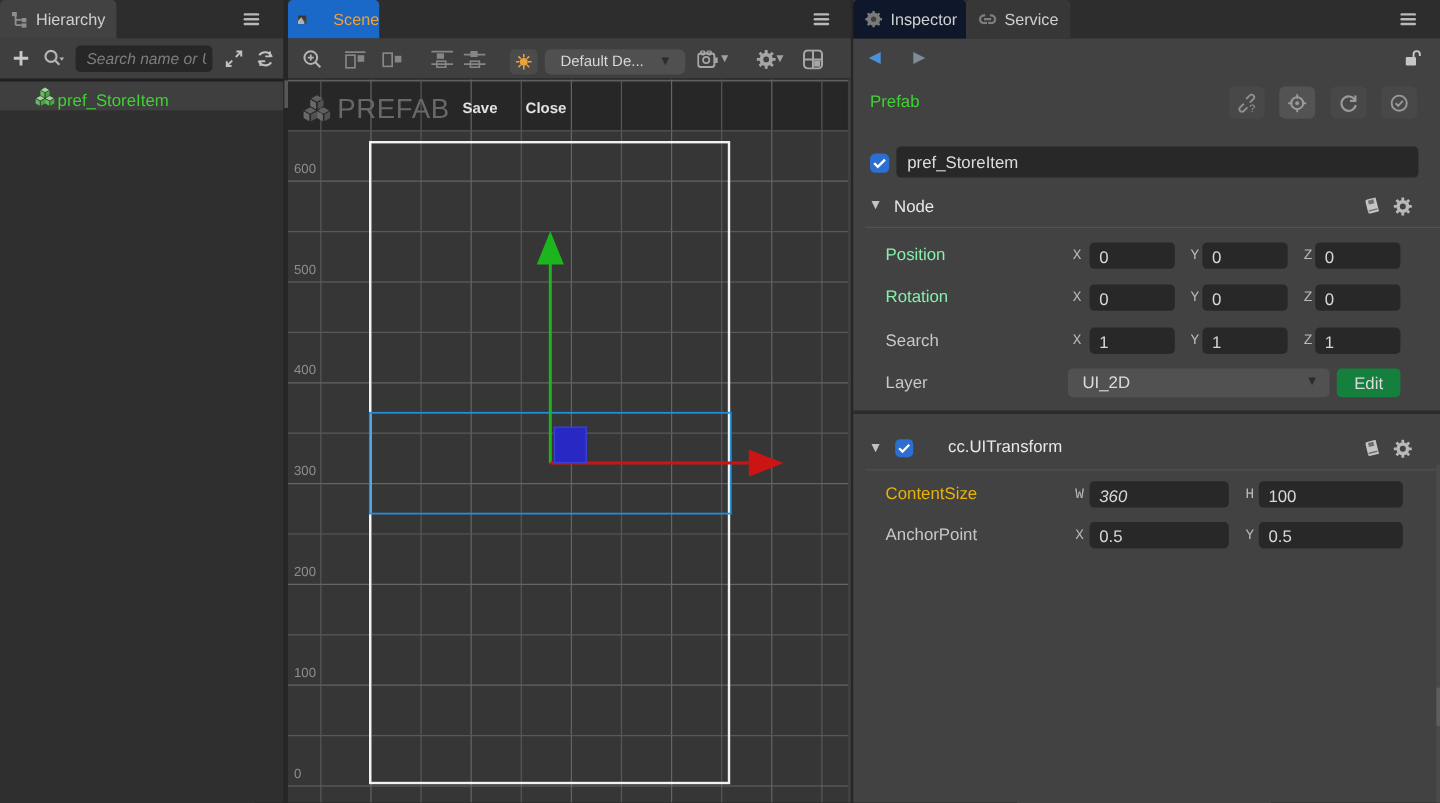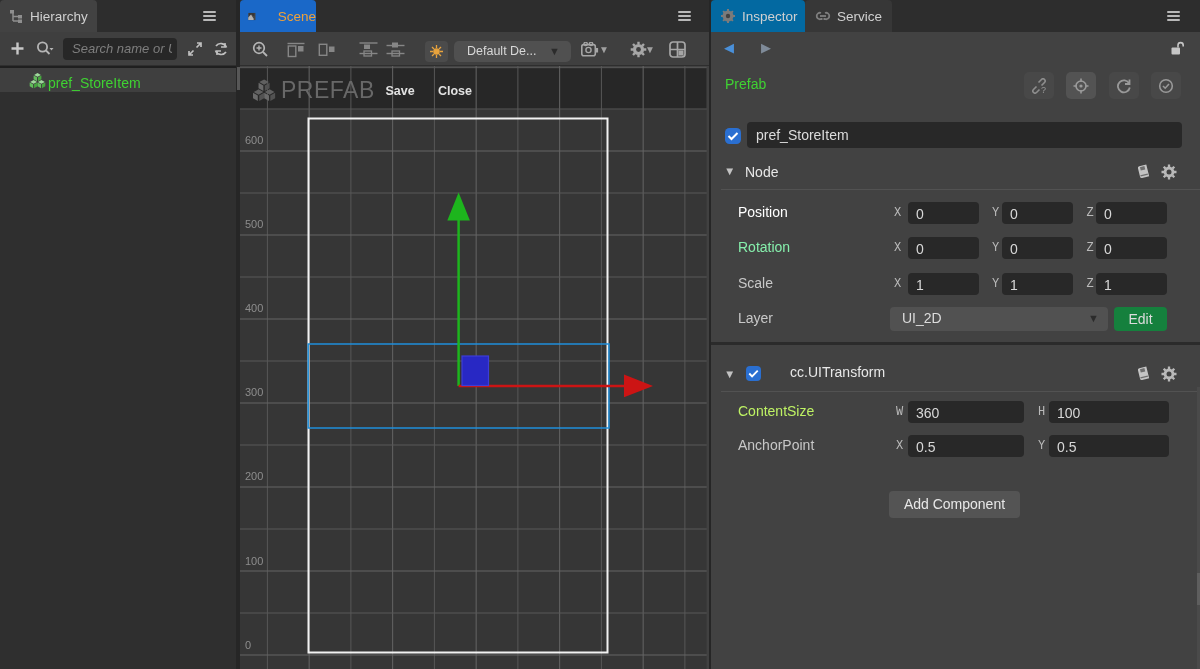--- a/index.html
+++ b/index.html
@@ -232,21 +232,21 @@
             <polygon points="413,319.9 384,308.6 384,331.2" fill="#cc1414"></polygon>
             <rect x="222" y="290" width="26.5" height="29.5" fill="#2828c4" stroke="#3d3dd8" stroke-width="1.2"></rect>
             <rect x="466.6" y="0" width="2.4" height="603" fill="#414141"></rect>
           </g>
     </svg>
   </div>
 </div>
 
 <div class="panel" id="insp" style="left:711px; width:489px; background:#424242;">
   <div class="tabbar">
-    <div class="tab" style="left:0; width:94px; background:#0369a1; border-radius:4px 4px 0 0;">
+    <div class="tab" style="left:0; width:94px; background:#0f172a; border-radius:4px 4px 0 0;">
       <svg style="margin-left:10px;" width="14" height="14" viewBox="0 0 14 14">
         <circle cx="7" cy="7" r="5.5" fill="#7b7b7b"></circle>
         <circle cx="7" cy="7" r="2.2" fill="#424242"></circle>
         <g stroke="#7b7b7b" stroke-width="2">
           <path d="M7 0 v2.5 M7 11.5 V14 M0 7 h2.5 M11.5 7 H14 M2.1 2.1 l1.8 1.8 M10.1 10.1 l1.8 1.8 M11.9 2.1 l-1.8 1.8 M3.9 10.1 l-1.8 1.8"></path>
         </g>
       </svg>
       <span style="margin-left:7px;">Inspector</span>
     </div>
     <div class="tab" style="left:94px; width:87px; background:#373737; border-radius:4px 4px 0 0;">
@@ -329,21 +329,21 @@
       <circle cx="8" cy="8" r="2.5" fill="#424242"></circle>
       <g stroke="#b9b9b9" stroke-width="2.3">
         <path d="M8 0.5 v2.5 M8 13 v2.5 M0.5 8 h2.5 M13 8 h2.5 M2.7 2.7 l1.7 1.7 M11.6 11.6 l1.7 1.7 M13.3 2.7 l-1.7 1.7 M4.4 11.6 l-1.7 1.7"></path>
       </g>
     </svg>
   </div>
   <div class="abs" style="left:10px; top:189px; width:479px; height:1px; background:#525252;"></div>
 
   <div id="props">
         <div class="abs" style="left:0; top:199px; width:489px; height:30px;">
-          <span class="abs" style="left:27px; top:5px; color:#ffffff; font-size:14px;">Position</span>
+          <span class="abs" style="left:27px; top:5px; color:#86efac; font-size:14px;">Position</span>
           <span class="abs" style="left:183px; top:7px; color:#bababa; font-size:12px; font-family:'Liberation Mono',monospace;">X</span>
           <div class="inp" style="left:197px; top:3px; width:71px; height:22px;">
             <span class="abs" style="left:8px; top:4px;">0</span>
           </div>
           <span class="abs" style="left:281px; top:7px; color:#bababa; font-size:12px; font-family:'Liberation Mono',monospace;">Y</span>
           <div class="inp" style="left:291px; top:3px; width:71px; height:22px;">
             <span class="abs" style="left:8px; top:4px;">0</span>
           </div>
           <span class="abs" style="left:375.5px; top:7px; color:#bababa; font-size:12px; font-family:'Liberation Mono',monospace;">Z</span>
           <div class="inp" style="left:385px; top:3px; width:71px; height:22px;">
@@ -359,21 +359,21 @@
           <span class="abs" style="left:281px; top:7px; color:#bababa; font-size:12px; font-family:'Liberation Mono',monospace;">Y</span>
           <div class="inp" style="left:291px; top:3px; width:71px; height:22px;">
             <span class="abs" style="left:8px; top:4px;">0</span>
           </div>
           <span class="abs" style="left:375.5px; top:7px; color:#bababa; font-size:12px; font-family:'Liberation Mono',monospace;">Z</span>
           <div class="inp" style="left:385px; top:3px; width:71px; height:22px;">
             <span class="abs" style="left:8px; top:4px;">0</span>
           </div>
         </div>
         <div class="abs" style="left:0; top:270px; width:489px; height:30px;">
-          <span class="abs" style="left:27px; top:5px; color:#c8c8c8; font-size:14px;">Scale</span>
+          <span class="abs" style="left:27px; top:5px; color:#c8c8c8; font-size:14px;">Search</span>
           <span class="abs" style="left:183px; top:7px; color:#bababa; font-size:12px; font-family:'Liberation Mono',monospace;">X</span>
           <div class="inp" style="left:197px; top:3px; width:71px; height:22px;">
             <span class="abs" style="left:8px; top:4px;">1</span>
           </div>
           <span class="abs" style="left:281px; top:7px; color:#bababa; font-size:12px; font-family:'Liberation Mono',monospace;">Y</span>
           <div class="inp" style="left:291px; top:3px; width:71px; height:22px;">
             <span class="abs" style="left:8px; top:4px;">1</span>
           </div>
           <span class="abs" style="left:375.5px; top:7px; color:#bababa; font-size:12px; font-family:'Liberation Mono',monospace;">Z</span>
           <div class="inp" style="left:385px; top:3px; width:71px; height:22px;">
@@ -411,44 +411,41 @@
       <circle cx="8" cy="8" r="5.4" fill="#b9b9b9"></circle>
       <circle cx="8" cy="8" r="2.5" fill="#424242"></circle>
       <g stroke="#b9b9b9" stroke-width="2.3">
         <path d="M8 0.5 v2.5 M8 13 v2.5 M0.5 8 h2.5 M13 8 h2.5 M2.7 2.7 l1.7 1.7 M11.6 11.6 l1.7 1.7 M13.3 2.7 l-1.7 1.7 M4.4 11.6 l-1.7 1.7"></path>
       </g>
     </svg>
   </div>
   <div class="abs" style="left:10px; top:391px; width:479px; height:1px; background:#525252;"></div>
   <div id="props2">
         <div class="abs" style="left:0; top:398px; width:489px; height:30px;">
-          <span class="abs" style="left:27px; top:5px; color:#bef264; font-size:14px;">ContentSize</span>
+          <span class="abs" style="left:27px; top:5px; color:#eab308; font-size:14px;">ContentSize</span>
           <span class="abs" style="left:185px; top:7px; color:#bababa; font-size:12px; font-family:'Liberation Mono',monospace;">W</span>
-          <div class="inp" style="left:197px; top:3px; width:116px; height:22px;">
+          <div class="inp" style="left:197px; top:3px; width:116px; height:22px;font-style:italic;">
             <span class="abs" style="left:8px; top:4px;">360</span>
           </div>
           <span class="abs" style="left:327px; top:7px; color:#bababa; font-size:12px; font-family:'Liberation Mono',monospace;">H</span>
           <div class="inp" style="left:338px; top:3px; width:120px; height:22px;">
             <span class="abs" style="left:8px; top:4px;">100</span>
           </div>
         </div>
         <div class="abs" style="left:0; top:432px; width:489px; height:30px;">
           <span class="abs" style="left:27px; top:5px; color:#c8c8c8; font-size:14px;">AnchorPoint</span>
           <span class="abs" style="left:185px; top:7px; color:#bababa; font-size:12px; font-family:'Liberation Mono',monospace;">X</span>
           <div class="inp" style="left:197px; top:3px; width:116px; height:22px;">
             <span class="abs" style="left:8px; top:4px;">0.5</span>
           </div>
           <span class="abs" style="left:327px; top:7px; color:#bababa; font-size:12px; font-family:'Liberation Mono',monospace;">Y</span>
           <div class="inp" style="left:338px; top:3px; width:120px; height:22px;">
             <span class="abs" style="left:8px; top:4px;">0.5</span>
           </div>
         </div>
       </div>
 
-  <div class="abs" style="left:178px; top:491px; width:131px; height:27px; background:#545454; border-radius:4px; text-align:center;">
-    <span style="color:#e8e8e8; font-size:14px; line-height:27px;">Add Component</span>
-  </div>
 
   <div class="abs" style="left:485.5px; top:387px; width:3.5px; height:282px; background:#4a4a4a;"></div>
   <div class="abs" style="left:485.5px; top:573px; width:3.5px; height:32px; background:#5e5e5e;"></div>
 </div>
 
 </div>
 
 </body></html>

